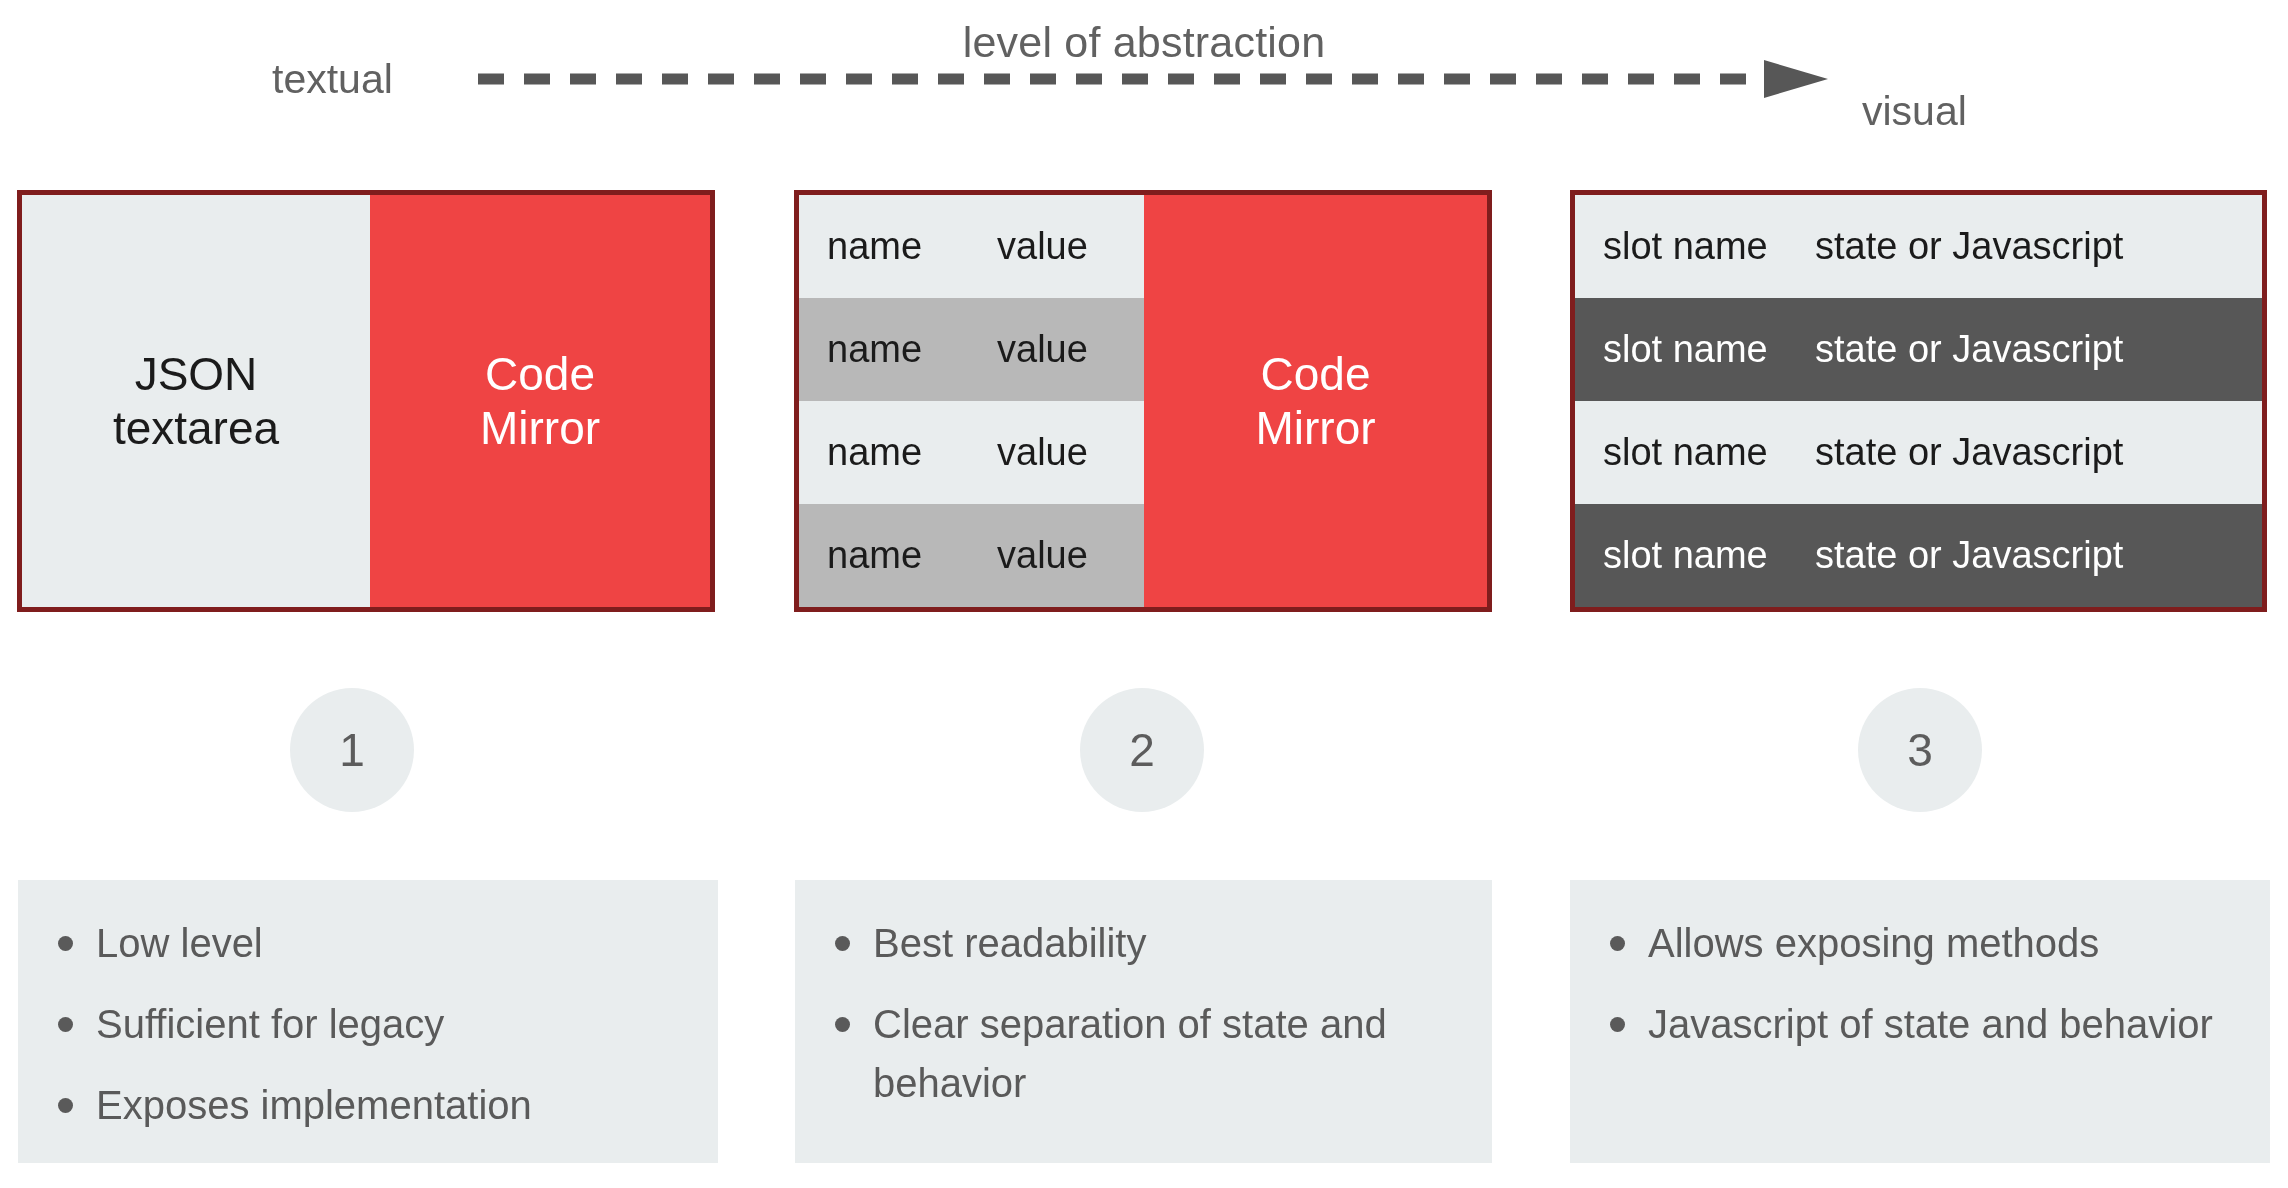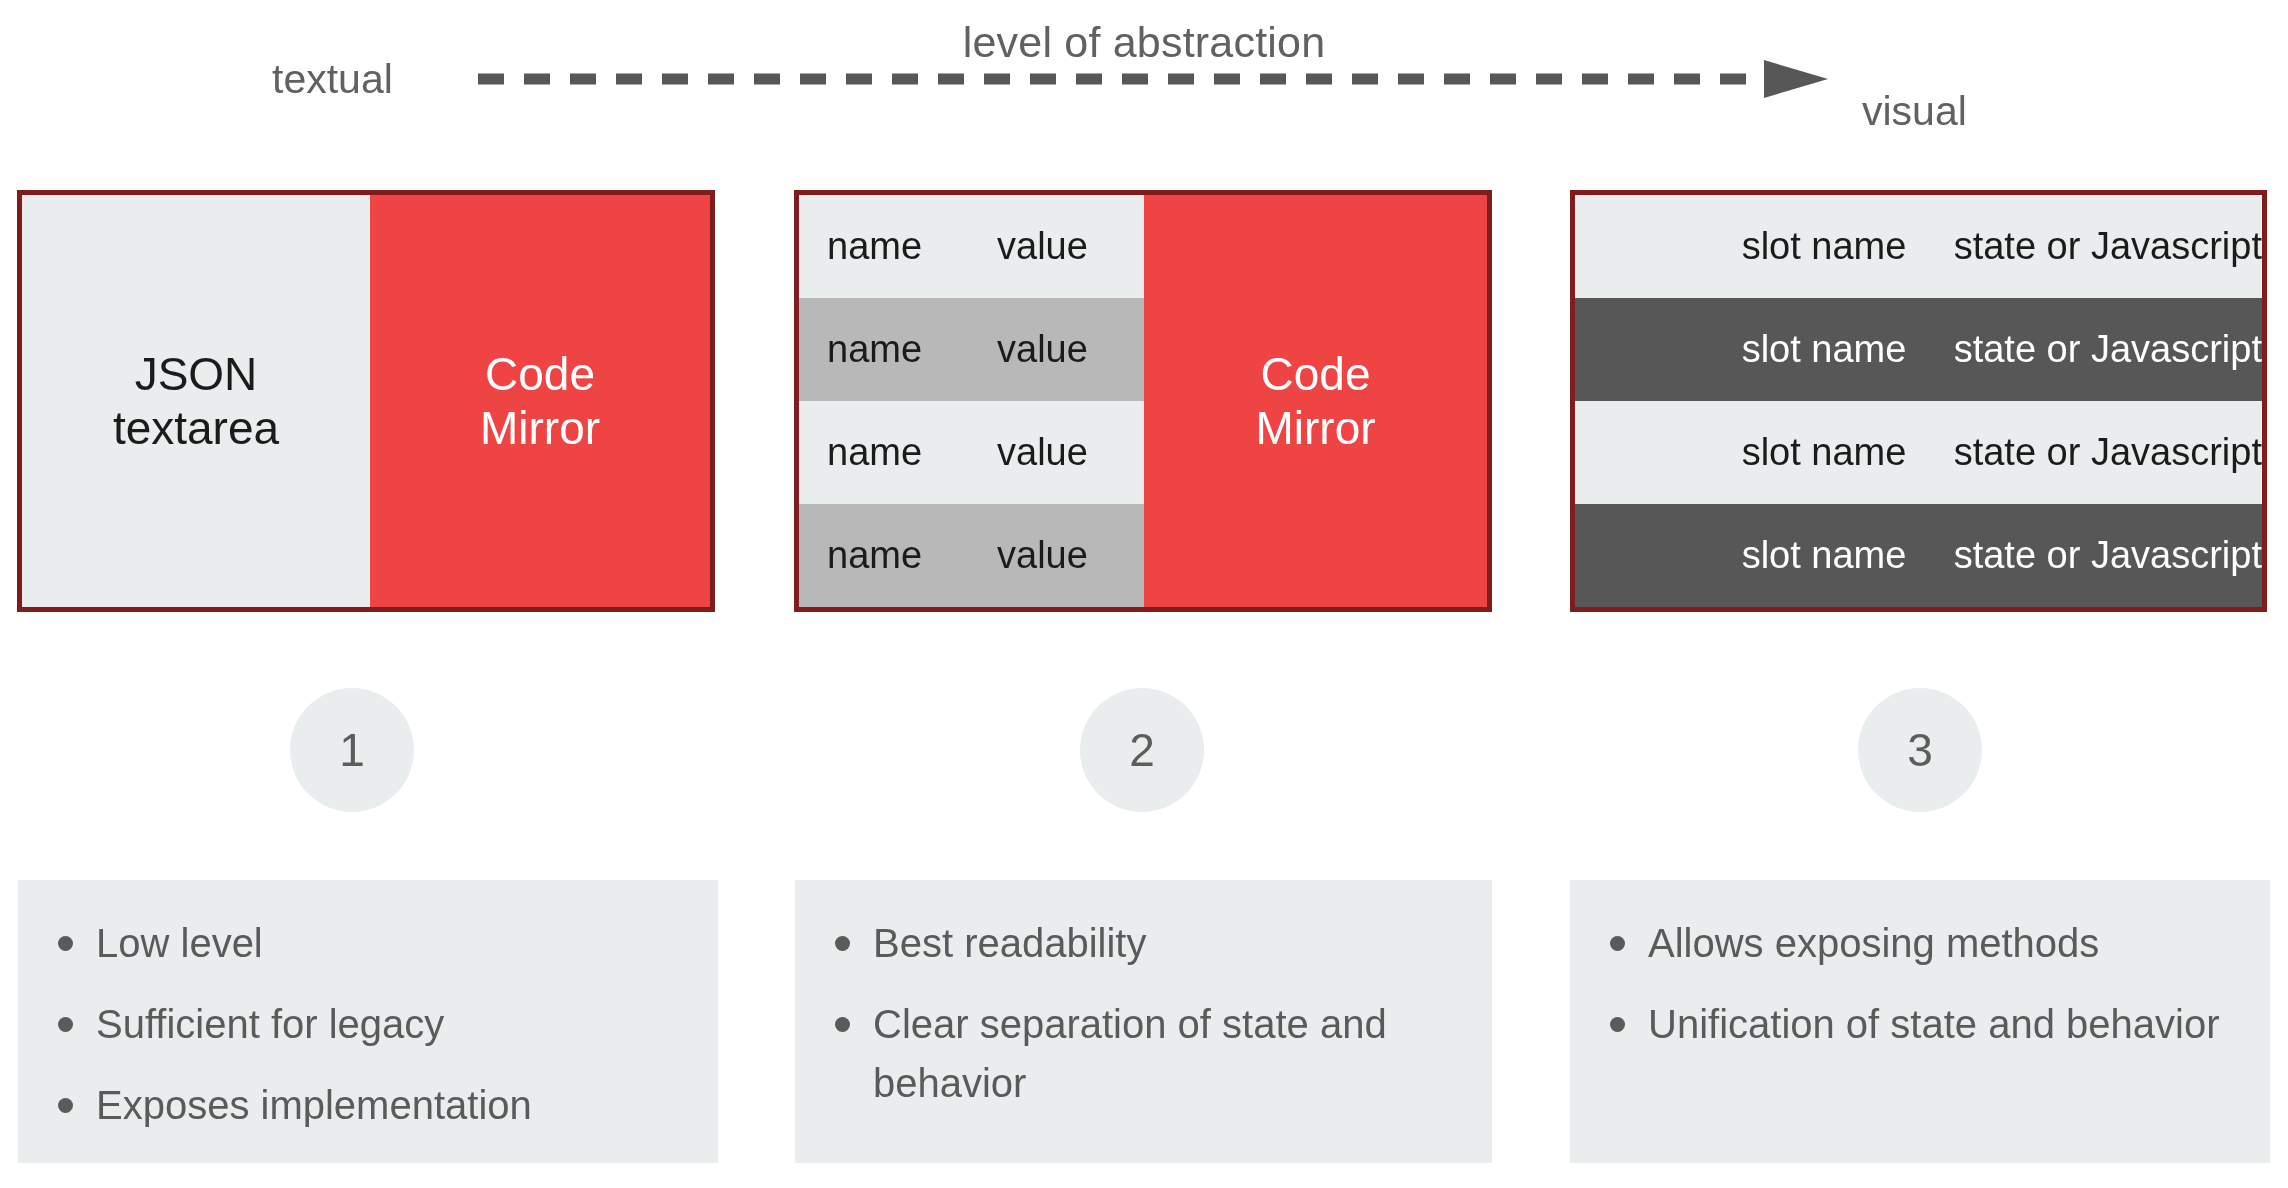--- a/index.html
+++ b/index.html
@@ -115,21 +115,20 @@
     display: flex;
     flex-direction: column;
   }
   .slot-row {
     flex: 1;
     display: flex;
     align-items: center;
     padding: 0 0 0 28px;
     box-sizing: border-box;
     font-size: 38px;
-    justify-content: flex-end;
   }
   .slot-row.stripe-light { background: #e9edee; color: #1b1b1b; }
   .slot-row.stripe-dark  { background: #575757; color: #ffffff; }
   .slot-name  { width: 212px; }
   .slot-value { }
 
   
   .step-circle {
     position: absolute;
     top: 688px;
@@ -300,16 +299,16 @@
 </div>
 
 <div class="bullet-box" id="bullet-box-3">
   <ul class="bullet-list">
     <li class="bullet-item">
       <span class="bullet-dot"></span>
       <span>Allows exposing methods</span>
     </li>
     <li class="bullet-item">
       <span class="bullet-dot"></span>
-      <span>Unification of state and behavior</span>
+      <span>Javascript of state and behavior</span>
     </li>
   </ul>
 </div>
 
 </body></html>

